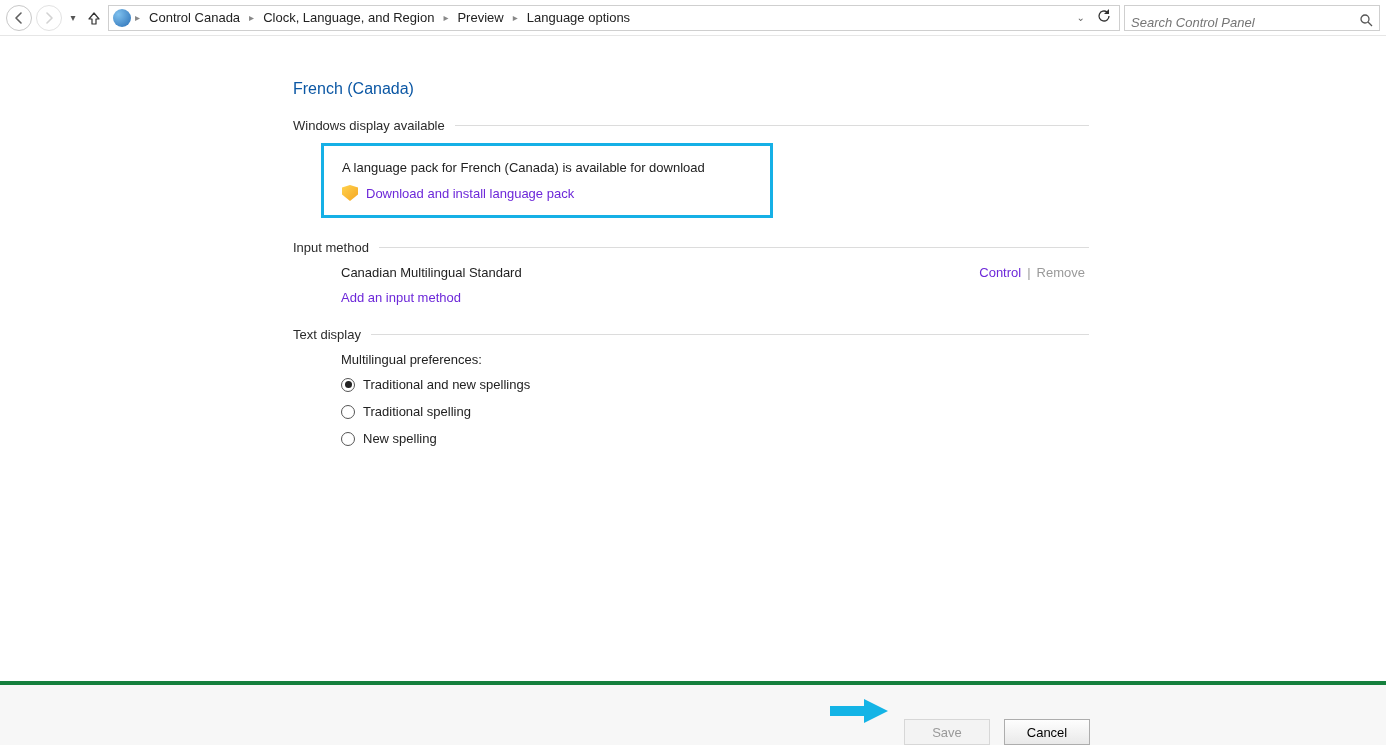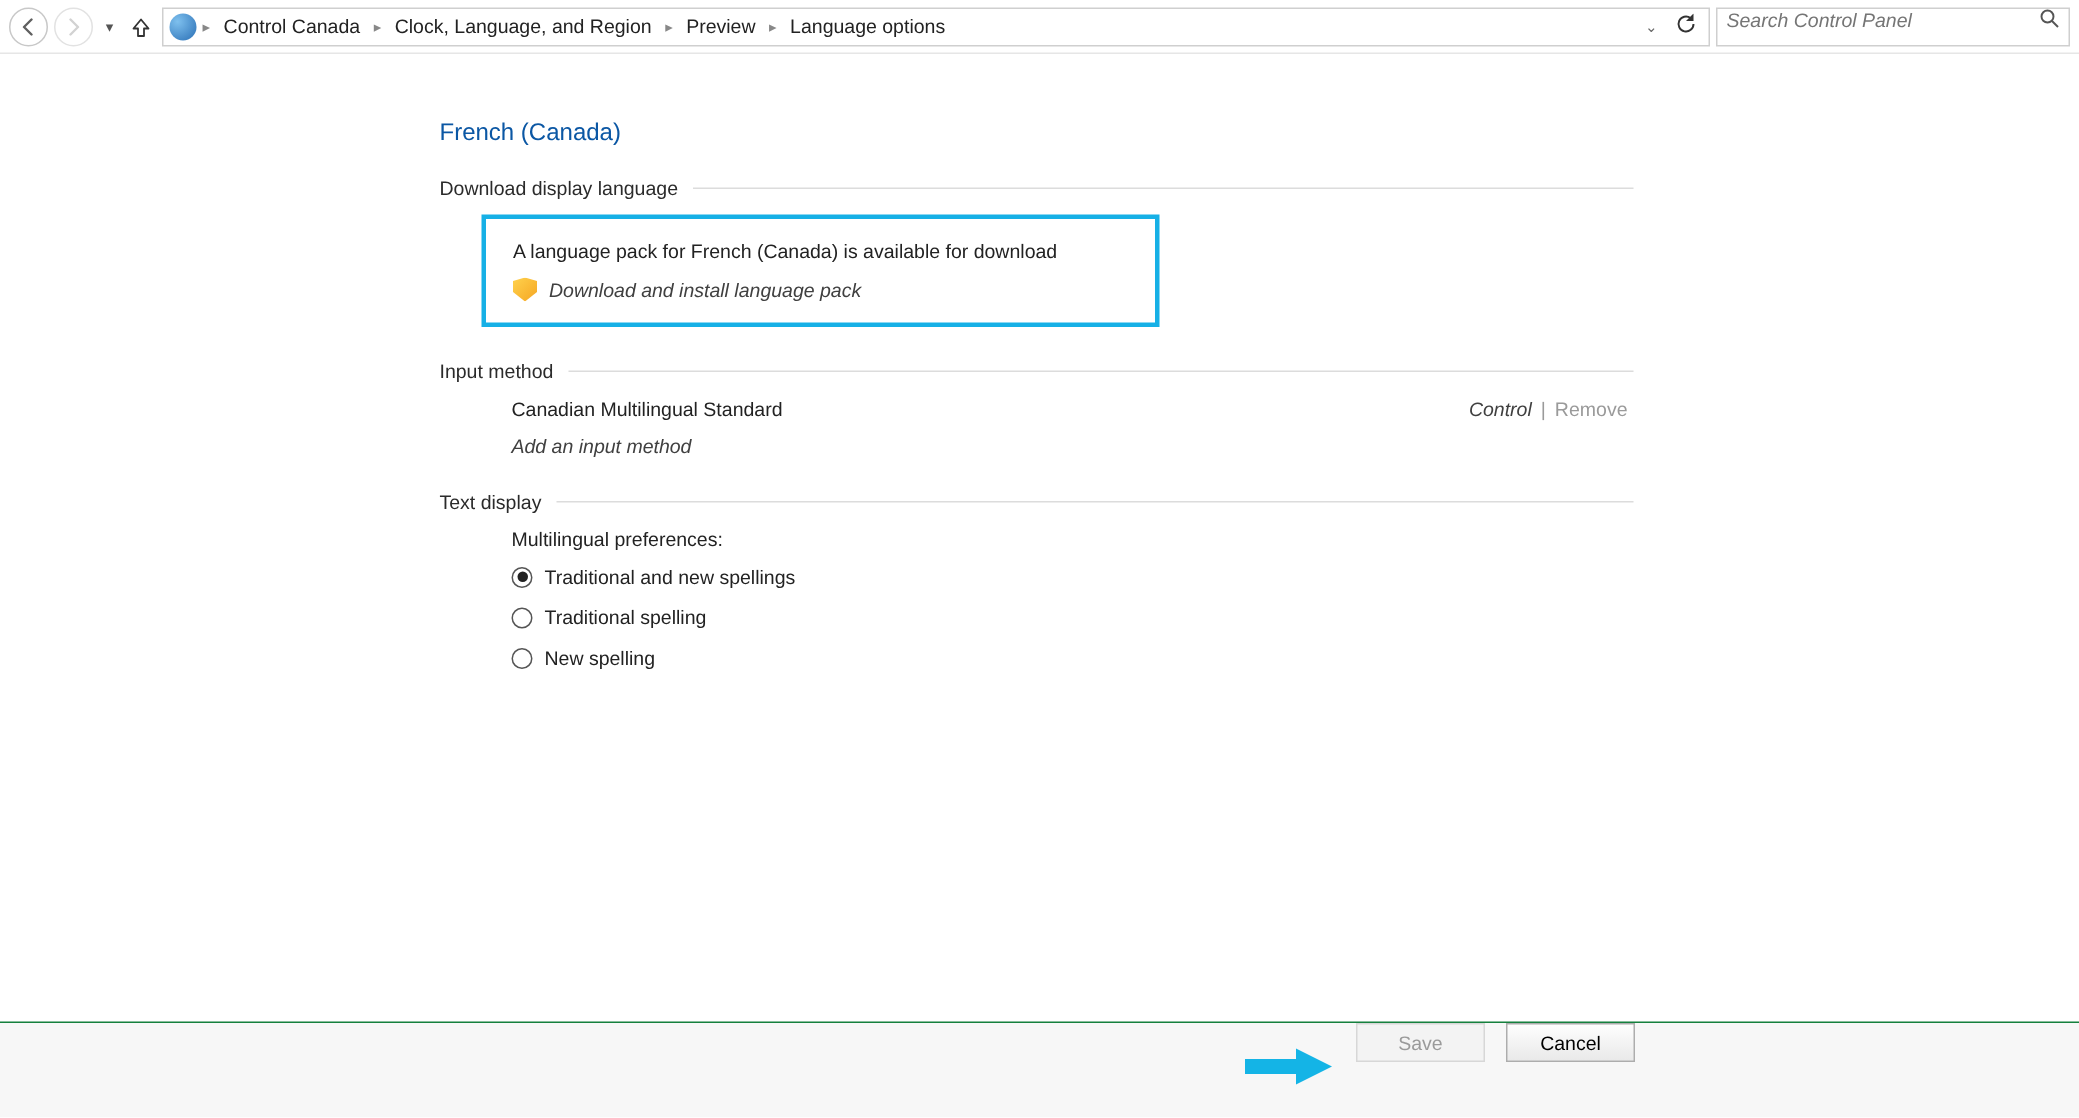--- a/index.html
+++ b/index.html
@@ -59,23 +59,23 @@
   }
   .crumb { 
     padding: 0 5px; white-space: nowrap; 
     display: flex; align-items: center;
     height: 100%;
   }
   .crumb-sep { color:#888; font-size:10px; padding: 0 2px; }
   .addr-end { margin-left:auto; display:flex; align-items:center; gap:6px; }
   .refresh-btn { width:24px; text-align:center; color:#333; font-size:14px; }
   .searchbox {
-    width: 236px; height: 26px;
+    width: 256px; height: 26px;
     border: 1px solid #cfcfcf;
-    display: flex; align-items: flex-start;
+    display: flex; align-items: flex-end;
     padding: 0 6px; gap:6px;
   }
   .searchbox input {
     flex:1; border:none; outline:none; font: inherit; font-style: italic; color:#6b6b6b;
   }
   .search-icon { color:#555; font-size:13px; }
 
   
   .content {
     padding: 44px 0 0 0;
@@ -105,21 +105,21 @@
   }
   .highlight-box .msg { margin-bottom: 10px; }
   .linkrow { display:flex; align-items:center; gap:8px; }
   .shield-icon {
     width:16px;height:16px;
     background: linear-gradient(135deg,#ffd24d,#f5a623);
     border-radius:2px;
     position:relative;
     clip-path: polygon(50% 0, 100% 15%, 100% 60%, 50% 100%, 0 60%, 0 15%);
   }
-  a.bluelink { color:#404040; text-decoration:none;font-style:italic; }
+  a.bluelink { color:#6d28d9; text-decoration:none; }
 
   .input-row {
     display:flex; align-items:center;
     margin-left:48px;
     width: 744px;
     justify-content: space-between;
     margin-bottom: 10px;
   }
   .input-actions { display:flex; align-items:center; gap:6px; }
   .greytext { color:#9a9a9a; }
@@ -136,23 +136,23 @@
     background:#fff;
   }
   .radio.checked::after {
     content:""; width:7px; height:7px; border-radius:50%; background:#222;
   }
 
   
   .footer {
     position:absolute; left:0; right:0; bottom:0;
     height:64px;
-    border-top:1px solid #15803d;
+    border-top:4px solid #15803d;
     background:#f7f7f7;
-    display:flex; align-items:flex-start; justify-content:flex-end;
+    display:flex; align-items:flex-end; justify-content:flex-end;
     padding-right: 296px;
     gap: 14px;
     margin-top: 46px;
   }
   .btn {
     min-width: 86px; height: 26px;
     font: inherit;
     border:1px solid #adadad;
     background: linear-gradient(#fefefe,#e9e9e9);
     cursor:pointer;
@@ -222,21 +222,21 @@
         </svg>
     </span>
   </div>
 </div>
 
 <div class="content">
   <h1 class="page-title">French (Canada)</h1>
 
   <div class="section">
     <div class="section-head">
-      <span>Download display language</span>
+      <span>Windows display available</span>
       <span class="line"></span>
     </div>
     <div class="highlight-box">
       <div class="msg">A language pack for French (Canada) is available for download</div>
       <div class="linkrow">
         <span class="shield-icon"></span>
         <a href="#" class="bluelink">Download and install language pack</a>
       </div>
     </div>
   </div>

